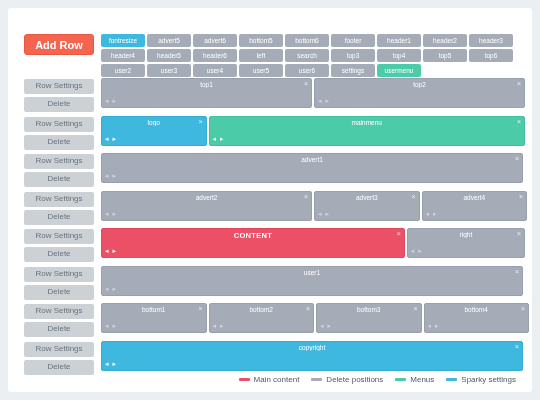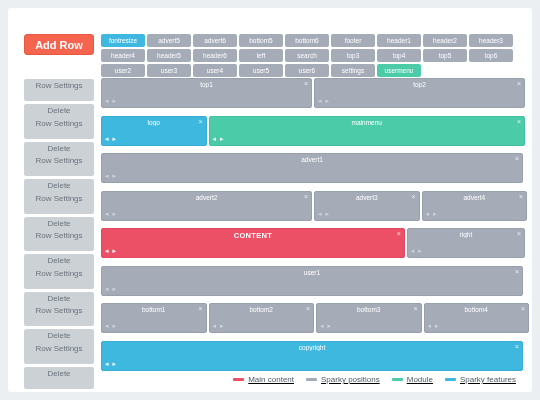--- a/index.html
+++ b/index.html
@@ -93,21 +93,21 @@
     height: 34px;
     margin-bottom: 3.5px;
   }
   .rowctl {
     position: absolute;
     left: 16px;
     top: 1px;
     width: 70px;
   }
   .ctlbtn {
-    height: 22px;
+    height: 15px;
     background: #ccd1d6;
     border-radius: 2px;
     color: #6a737b;
     font-size: 8px;
     line-height: 13px;
     text-align: center;
     margin-bottom: 3px;
     cursor: pointer;
   }
   .segs {
@@ -172,21 +172,20 @@
   
   .legend {
     position: absolute;
     left: 12px;
     right: 16px;
     bottom: 8px;
     display: flex;
     justify-content: flex-end;
     gap: 12px;
     align-items: center;
-    text-decoration: underline;
   }
   .lg-item {
     display: flex;
     align-items: center;
     gap: 4px;
     font-size: 8px;
     color: #4e5a63;
     white-space: nowrap;
   }
   .lg-swatch {
@@ -379,25 +378,25 @@
       </div>
     </div>
 
   <div class="legend" id="legend">
       <div class="lg-item">
         <span class="lg-swatch" style="background: rgb(236, 80, 103);"></span>
         <span>Main content</span>
       </div>
       <div class="lg-item">
         <span class="lg-swatch" style="background: rgb(165, 172, 184);"></span>
-        <span>Sparky positions</span>
+        <span>Delete positions</span>
       </div>
       <div class="lg-item">
         <span class="lg-swatch" style="background: rgb(76, 203, 169);"></span>
-        <span>Module</span>
+        <span>Menus</span>
       </div>
       <div class="lg-item">
         <span class="lg-swatch" style="background: rgb(63, 184, 224);"></span>
-        <span>Sparky features</span>
+        <span>Sparky settings</span>
       </div>
     </div>
 
 </div>
 
 </body></html>

